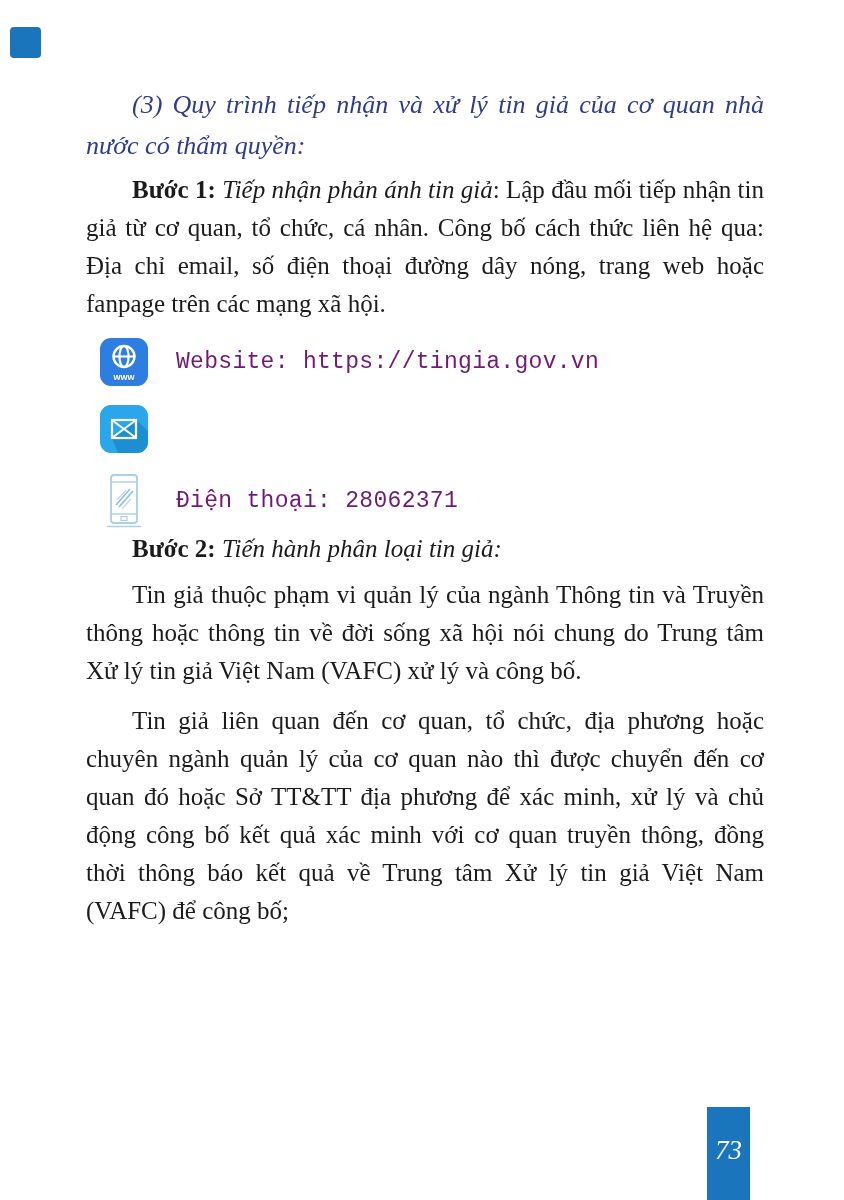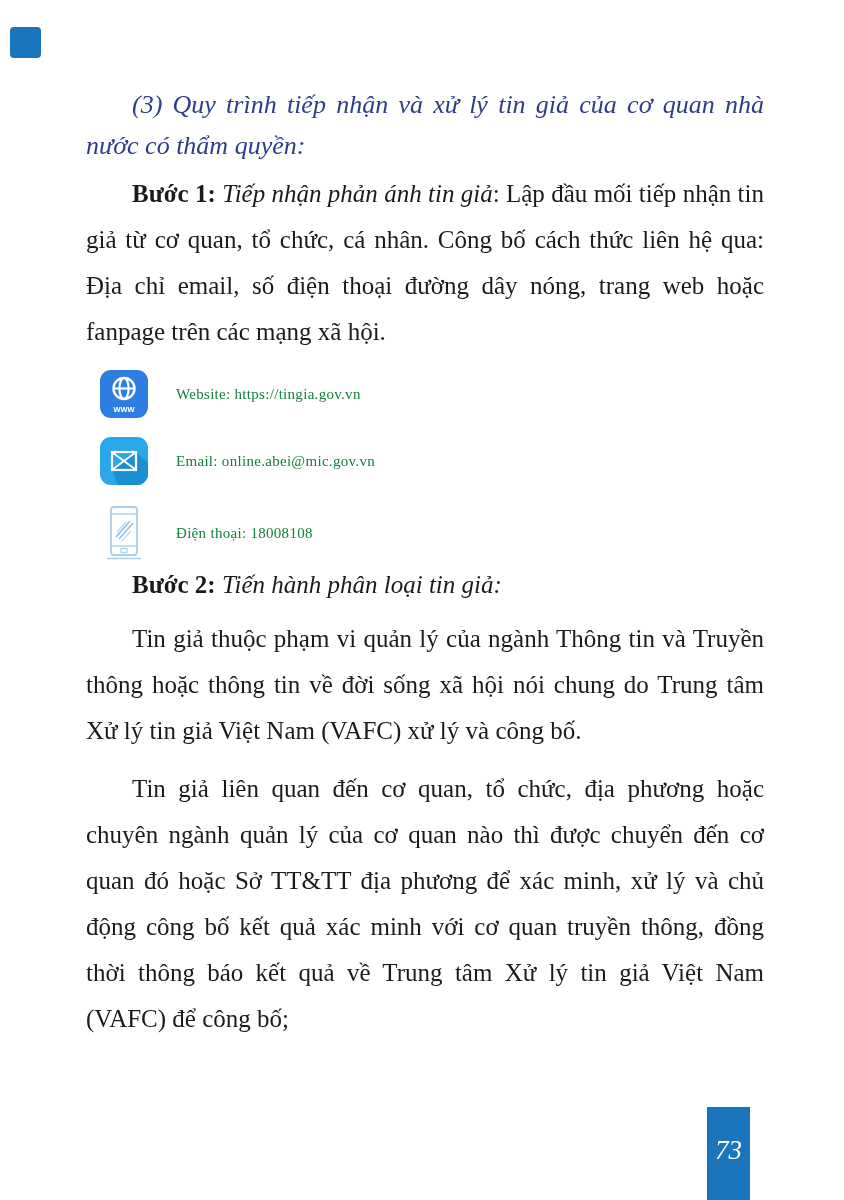--- a/index.html
+++ b/index.html
@@ -20,40 +20,40 @@
   }
   .heading {
     margin:0 0 5px 0;
     font-size:26px; line-height:41px;
     font-style:italic; font-weight:normal;
     color:#2e3d8a;
     text-align:justify; text-indent:46px;
   }
   .para {
     margin:0;
-    font-size:25px; line-height:46px;
+    font-size:25px; line-height:38px;
     color:#1b1b1b;
     text-align:justify; text-indent:46px;
   }
   .p-step1 { margin-top:5px; }
   .p-focal { margin-top:7px; }
   .p-step2 { }
   .p-body1 { margin-top:12px; }
   .p-body2 { margin-top:8px; }
   .para b { font-weight:bold; }
   .para i { font-style:italic; }
 
   .contacts { margin:15px 0 0 14px; }
   .contact-row { display:flex; align-items:center; margin-bottom:19px; }
   .contact-row:last-child { margin-bottom:0; }
   .icon-box { width:48px; height:48px; flex:0 0 48px; margin-right:28px; }
   .icon-box.tall { height:58px; flex-basis:48px; }
   .contact-label {
-    font-family:Liberation Serif, serif;
-    font-size:15px; color:#15803d; letter-spacing:0.3px;
+    font-family:Liberation Mono, monospace;
+    font-size:23px; color:#701a75; letter-spacing:0.3px;
   }
 
   .page-num-box {
     position:absolute; left:707px; top:1107px;
     width:43px; height:93px;
     background:#1b75bc;
     display:flex; align-items:center; justify-content:center;
   }
   .page-num {
     color:#ffffff; font-size:27px;
@@ -95,36 +95,35 @@
             <clipPath id="rr">
                 <rect x="0" y="0" width="48" height="48" rx="11"></rect>
               </clipPath>
           </defs>
           <rect x="0" y="0" width="48" height="48" rx="11" fill="#2aa6ea"></rect>
           <polygon points="12,33 36,15 48,26 48,48 18,48" fill="#1c8fd3" clip-path="url(#rr)"></polygon>
           <rect x="12" y="15" width="24" height="18" fill="none" stroke="#ffffff" stroke-width="2.2"></rect>
           <line x1="12.8" y1="15.8" x2="35.2" y2="32.2" stroke="#ffffff" stroke-width="2"></line>
           <line x1="35.2" y1="15.8" x2="12.8" y2="32.2" stroke="#ffffff" stroke-width="2"></line>
         </svg>
-        <span class="contact-label">Email: online.abei@mic.gov.vn</span>
       </div>
 
       <div class="contact-row">
         <svg class="icon-box tall" viewBox="0 0 48 58">
           <rect x="11" y="3" width="26" height="48" rx="3" fill="none" stroke="#a9cfe9" stroke-width="1.8"></rect>
           <line x1="11" y1="10" x2="37" y2="10" stroke="#a9cfe9" stroke-width="1.4"></line>
           <line x1="11" y1="42" x2="37" y2="42" stroke="#a9cfe9" stroke-width="1.4"></line>
           <rect x="21" y="44.5" width="6" height="4" fill="none" stroke="#a9cfe9" stroke-width="1.2"></rect>
           <line x1="16" y1="33" x2="30" y2="17" stroke="#8fc0e2" stroke-width="1.6"></line>
           <line x1="19" y1="35" x2="33" y2="19" stroke="#8fc0e2" stroke-width="1.6"></line>
           <line x1="17" y1="28" x2="26" y2="18" stroke="#bcd9ee" stroke-width="1.2"></line>
           <line x1="22" y1="37" x2="31" y2="27" stroke="#bcd9ee" stroke-width="1.2"></line>
           <line x1="7" y1="54.5" x2="41" y2="54.5" stroke="#a9cfe9" stroke-width="1.6"></line>
         </svg>
-        <span class="contact-label">Điện thoại: 18008108</span>
+        <span class="contact-label">Điện thoại: 28062371</span>
       </div>
 
     </div>
 
     <p class="para p-step2"><b>Bước 2: </b><i>Tiến hành phân loại tin giả:</i></p>
 
     <p class="para p-body2">Tin giả thuộc phạm vi quản lý của ngành Thông tin và Truyền thông hoặc thông tin về đời sống xã hội nói chung do Trung tâm Xử lý tin giả Việt Nam (VAFC) xử lý và công bố.</p>
 
     <p class="para p-body1">Tin giả liên quan đến cơ quan, tổ chức, địa phương hoặc chuyên ngành quản lý của cơ quan nào thì được chuyển đến cơ quan đó hoặc Sở TT&amp;TT địa phương để xác minh, xử lý và chủ động công bố kết quả xác minh với cơ quan truyền thông, đồng thời thông báo kết quả về Trung tâm Xử lý tin giả Việt Nam (VAFC) để công bố;</p>
 

